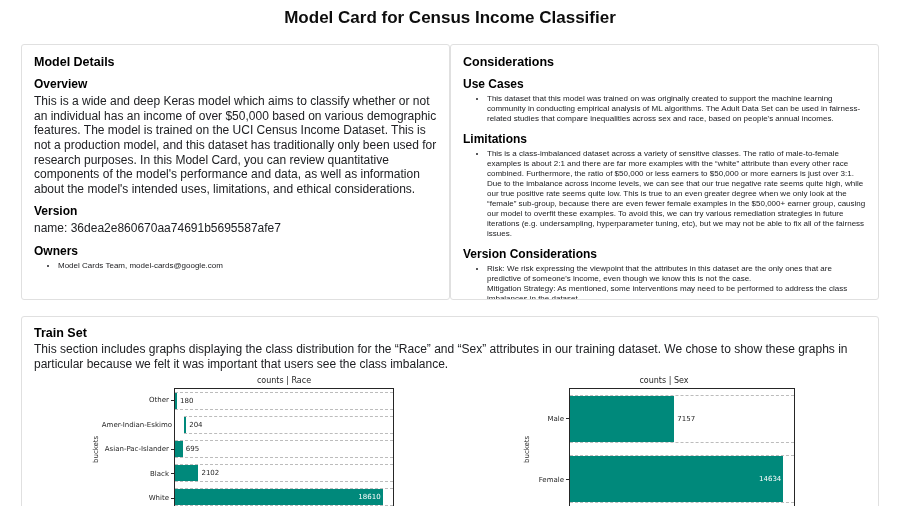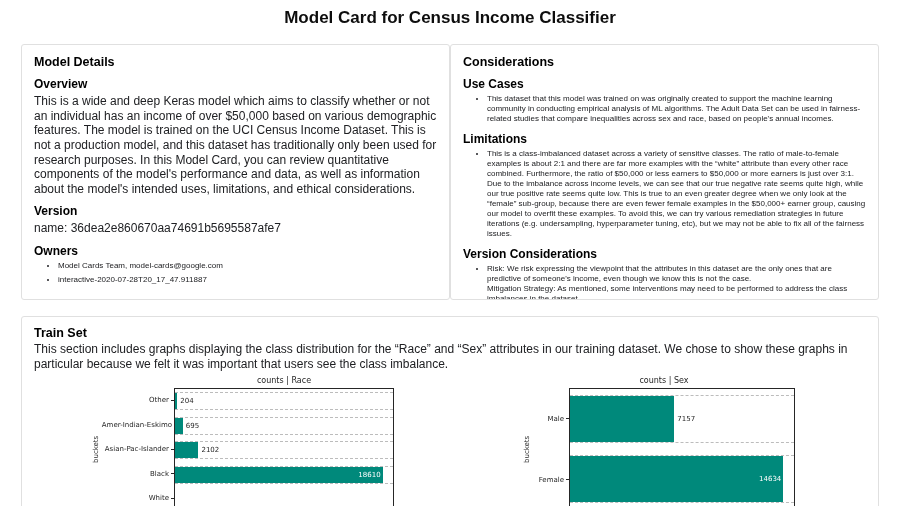--- a/index.html
+++ b/index.html
@@ -80,23 +80,20 @@
     <section class="card">
       <h2>Model Details</h2>
       <h3>Overview</h3>
       <p>This is a wide and deep Keras model which aims to classify whether or not an individual has an income of over $50,000 based on various demographic features. The model is trained on the UCI Census Income Dataset. This is not a production model, and this dataset has traditionally only been used for research purposes. In this Model Card, you can review quantitative components of the model's performance and data, as well as information about the model's intended uses, limitations, and ethical considerations.</p>
       <h3>Version</h3>
       <p>name: 36dea2e860670aa74691b5695587afe7</p>
       <h3>Owners</h3>
       <ul>
           <li>Model Cards Team, model-cards@google.com</li>
         </ul>
-      <ul>
-          <li>interactive-2020-07-28T20_17_47.911887</li>
-        </ul>
     </section>
 
     <section class="card">
       <h2>Considerations</h2>
       <h3>Use Cases</h3>
       <ul>
           <li>This dataset that this model was trained on was originally created to support the machine learning community in conducting empirical analysis of ML algorithms. The Adult Data Set can be used in fairness-related studies that compare inequalities across sex and race, based on people's annual incomes.</li>
         </ul>
       <h3>Limitations</h3>
       <ul>
@@ -137,20 +134,26 @@
                   <span>Black</span>
                   <span class="y-tick-mark"></span>
                 </div>
                 <div class="y-tick-row" style="height: 24.4px;">
                   <span>White</span>
                   <span class="y-tick-mark"></span>
                 </div>
               </div>
               <div class="plot" style="width: 220px; height: 122px;">
                 <div class="bar-row" style="height: 24.4px;">
+                  <div class="bar-track" style="height: 18px;">
+                    <div class="bar" style="width: 0.92114%; background: rgb(0, 137, 123);"></div>
+                    <span class="bar-value-label outside" style="left: calc(0.92114% + 3px);">180</span>
+                  </div>
+                </div>
+                <div class="bar-row" style="height: 24.4px; margin-left: 9px;">
                   <div class="bar-track" style="height: 18px;">
                     <div class="bar" style="width: 1.04396%; background: rgb(0, 137, 123);"></div>
                     <span class="bar-value-label outside" style="left: calc(1.04396% + 3px);">204</span>
                   </div>
                 </div>
                 <div class="bar-row" style="height: 24.4px;">
                   <div class="bar-track" style="height: 18px;">
                     <div class="bar" style="width: 3.55662%; background: rgb(0, 137, 123);"></div>
                     <span class="bar-value-label outside" style="left: calc(3.55662% + 3px);">695</span>
                   </div>

